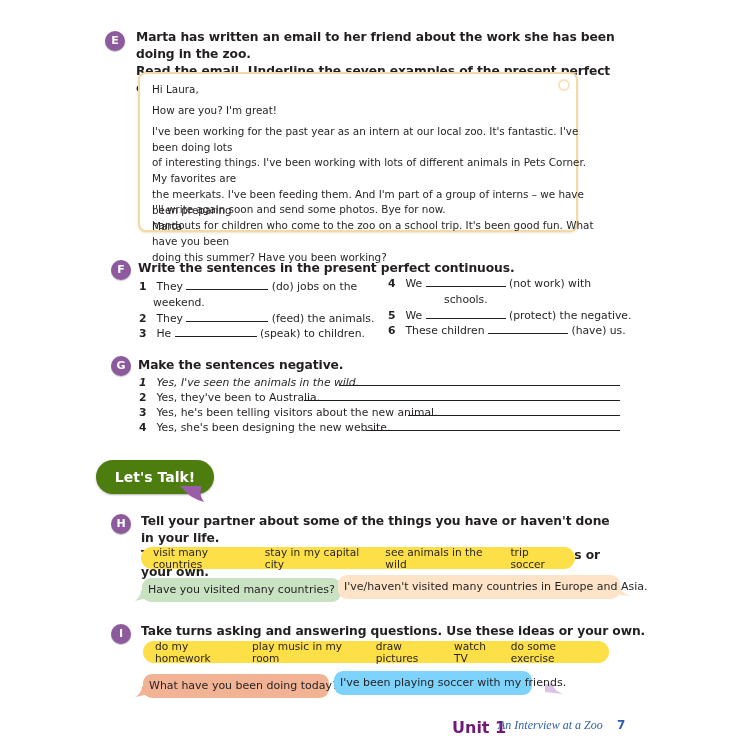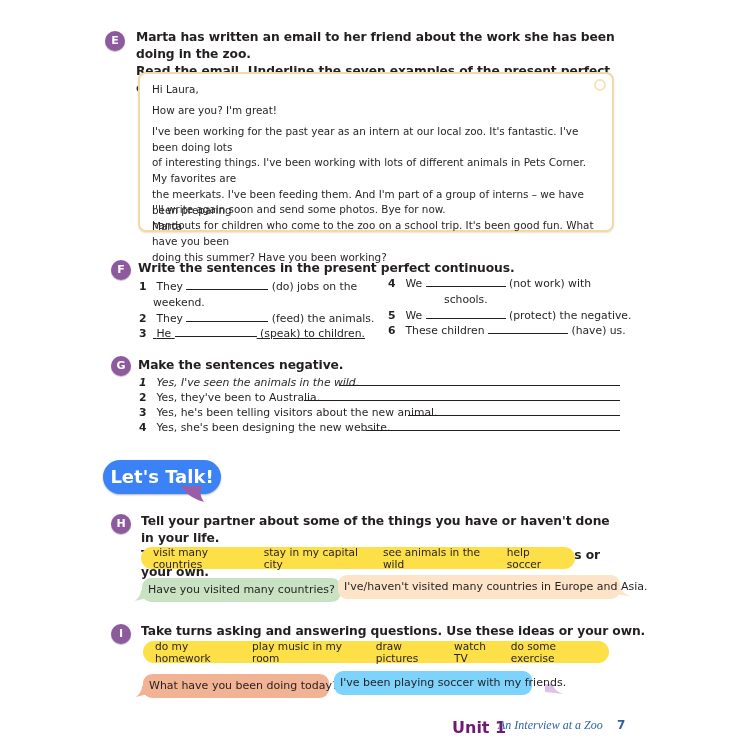--- a/index.html
+++ b/index.html
@@ -3,32 +3,32 @@
 <meta charset="utf-8">
 <style>
   html, body { margin:0; padding:0; }
   body { width:750px; height:750px; background:#ffffff; position:relative; overflow:hidden;
          font-family:"DejaVu Sans", sans-serif; color:#231f20; }
   .abs { position:absolute; }
   .badge { position:absolute; width:20px; height:20px; border-radius:50%; background:#8e5a9e;
            color:#fff; font-weight:bold; font-size:11px; line-height:20px; text-align:center;
            box-shadow:0 1px 1px rgba(0,0,0,0.25); }
   .instr { position:absolute; font-weight:bold; font-size:12.3px; line-height:17px; color:#231f20; letter-spacing:-0.1px; }
-  .email { position:absolute; left:138px; top:72px; width:476px; height:160px;
+  .email { position:absolute; left:138px; top:72px; width:440px; height:160px;
            border:2px solid #f3d9a6; border-radius:8px; background:#fff; box-sizing:border-box;
            box-shadow:0 1px 2px rgba(200,170,110,0.35); }
   .email-dot { position:absolute; right:6px; top:5px; width:8px; height:8px; border-radius:50%;
                border:2px solid #f6e3bd; }
   .email p { margin:0; position:absolute; left:12px; width:450px; font-size:10.4px; line-height:15.7px; color:#231f20; }
   .ex { position:absolute; font-size:10.8px; line-height:15px; color:#231f20; }
   .num { display:inline-block; width:14px; font-weight:bold; }
   .blank { display:inline-block; border-bottom:1px solid #231f20; height:10px; vertical-align:baseline; }
   .ansline { position:absolute; border-bottom:1px solid #231f20; height:0; }
-  .talk { position:absolute; left:103px; top:460px; width:118px; height:34px; background:#3b82f6;
-          border-radius:17px; color:#fff; font-weight:bold; font-size:18px; line-height:34px; text-align:center;
+  .talk { position:absolute; left:96px; top:460px; width:118px; height:34px; background:#4d7c0f;
+          border-radius:17px; color:#fff; font-weight:bold; font-size:14px; line-height:34px; text-align:center;
           box-shadow:0 1px 2px rgba(0,0,0,0.3); }
   .chips { position:absolute; height:22px; background:#fde047; border-radius:11px; display:flex; align-items:center;
            padding:0 12px; gap:11px; font-size:10.6px; color:#231f20; box-sizing:border-box; }
   .bubble { position:absolute; height:24px; border-radius:9px; font-size:11px; line-height:24px;
             padding:0 6px; box-sizing:border-box; color:#231f20; white-space:nowrap; }
   .footer-unit { position:absolute; left:452px; top:718px; font-weight:bold; font-size:16px; color:#701a75; }
   .footer-title { position:absolute; left:498px; top:718px; font-style:italic; font-size:12px; color:#2e5fa5;
                   font-family:"Liberation Serif", serif; }
   .footer-page { position:absolute; left:617px; top:718px; font-weight:bold; font-size:12px; color:#2e5fa5; }
 </style>
@@ -65,21 +65,21 @@
   <span class="blank" style="width:82px"></span>
   <span>(do) jobs on the</span>
 </div>
 <div class="ex" style="left:153px; top:295px;">weekend.</div>
 <div class="ex" style="left:139px; top:311px;">
   <span class="num">2</span>
   <span>They</span>
   <span class="blank" style="width:82px"></span>
   <span>(feed) the animals.</span>
 </div>
-<div class="ex" style="left:139px; top:326px;text-decoration:underline;">
+<div class="ex" style="left:139px; top:326px;">
   <span class="num">3</span>
   <span>He</span>
   <span class="blank" style="width:82px"></span>
   <span>(speak) to children.</span>
 </div>
 
 <div class="ex" style="left:388px; top:276px;">
   <span class="num">4</span>
   <span>We</span>
   <span class="blank" style="width:80px"></span>
@@ -131,21 +131,21 @@
 <div class="badge" style="left:111px; top:514px;">H</div>
 <div class="instr" style="left:141px; top:513px; width:480px;">
   <div>Tell your partner about some of the things you have or haven't done in your life.</div>
   <div>Take turns asking and answering the questions. Use these ideas or your own.</div>
 </div>
 
 <div class="chips" style="left:141px; top:547px; width:434px;">
   <span>visit many countries</span>
   <span>stay in my capital city</span>
   <span>see animals in the wild</span>
-  <span>help soccer</span>
+  <span>trip soccer</span>
 </div>
 
 <svg class="abs" style="left:135px; top:590px;" width="14" height="12">
   <path d="M12 0 L12 8 L0 11 Q6 6 6 0 Z" fill="#c8e2c2"></path>
 </svg>
 <div class="bubble" style="left:142px; top:578px; background:#c8e2c2;">Have you visited many countries?</div>
 
 <svg class="abs" style="left:612px; top:586px;" width="20" height="12">
   <path d="M0 0 L0 8 L18 10 Q8 6 8 0 Z" fill="#fde4c8"></path>
 </svg>

